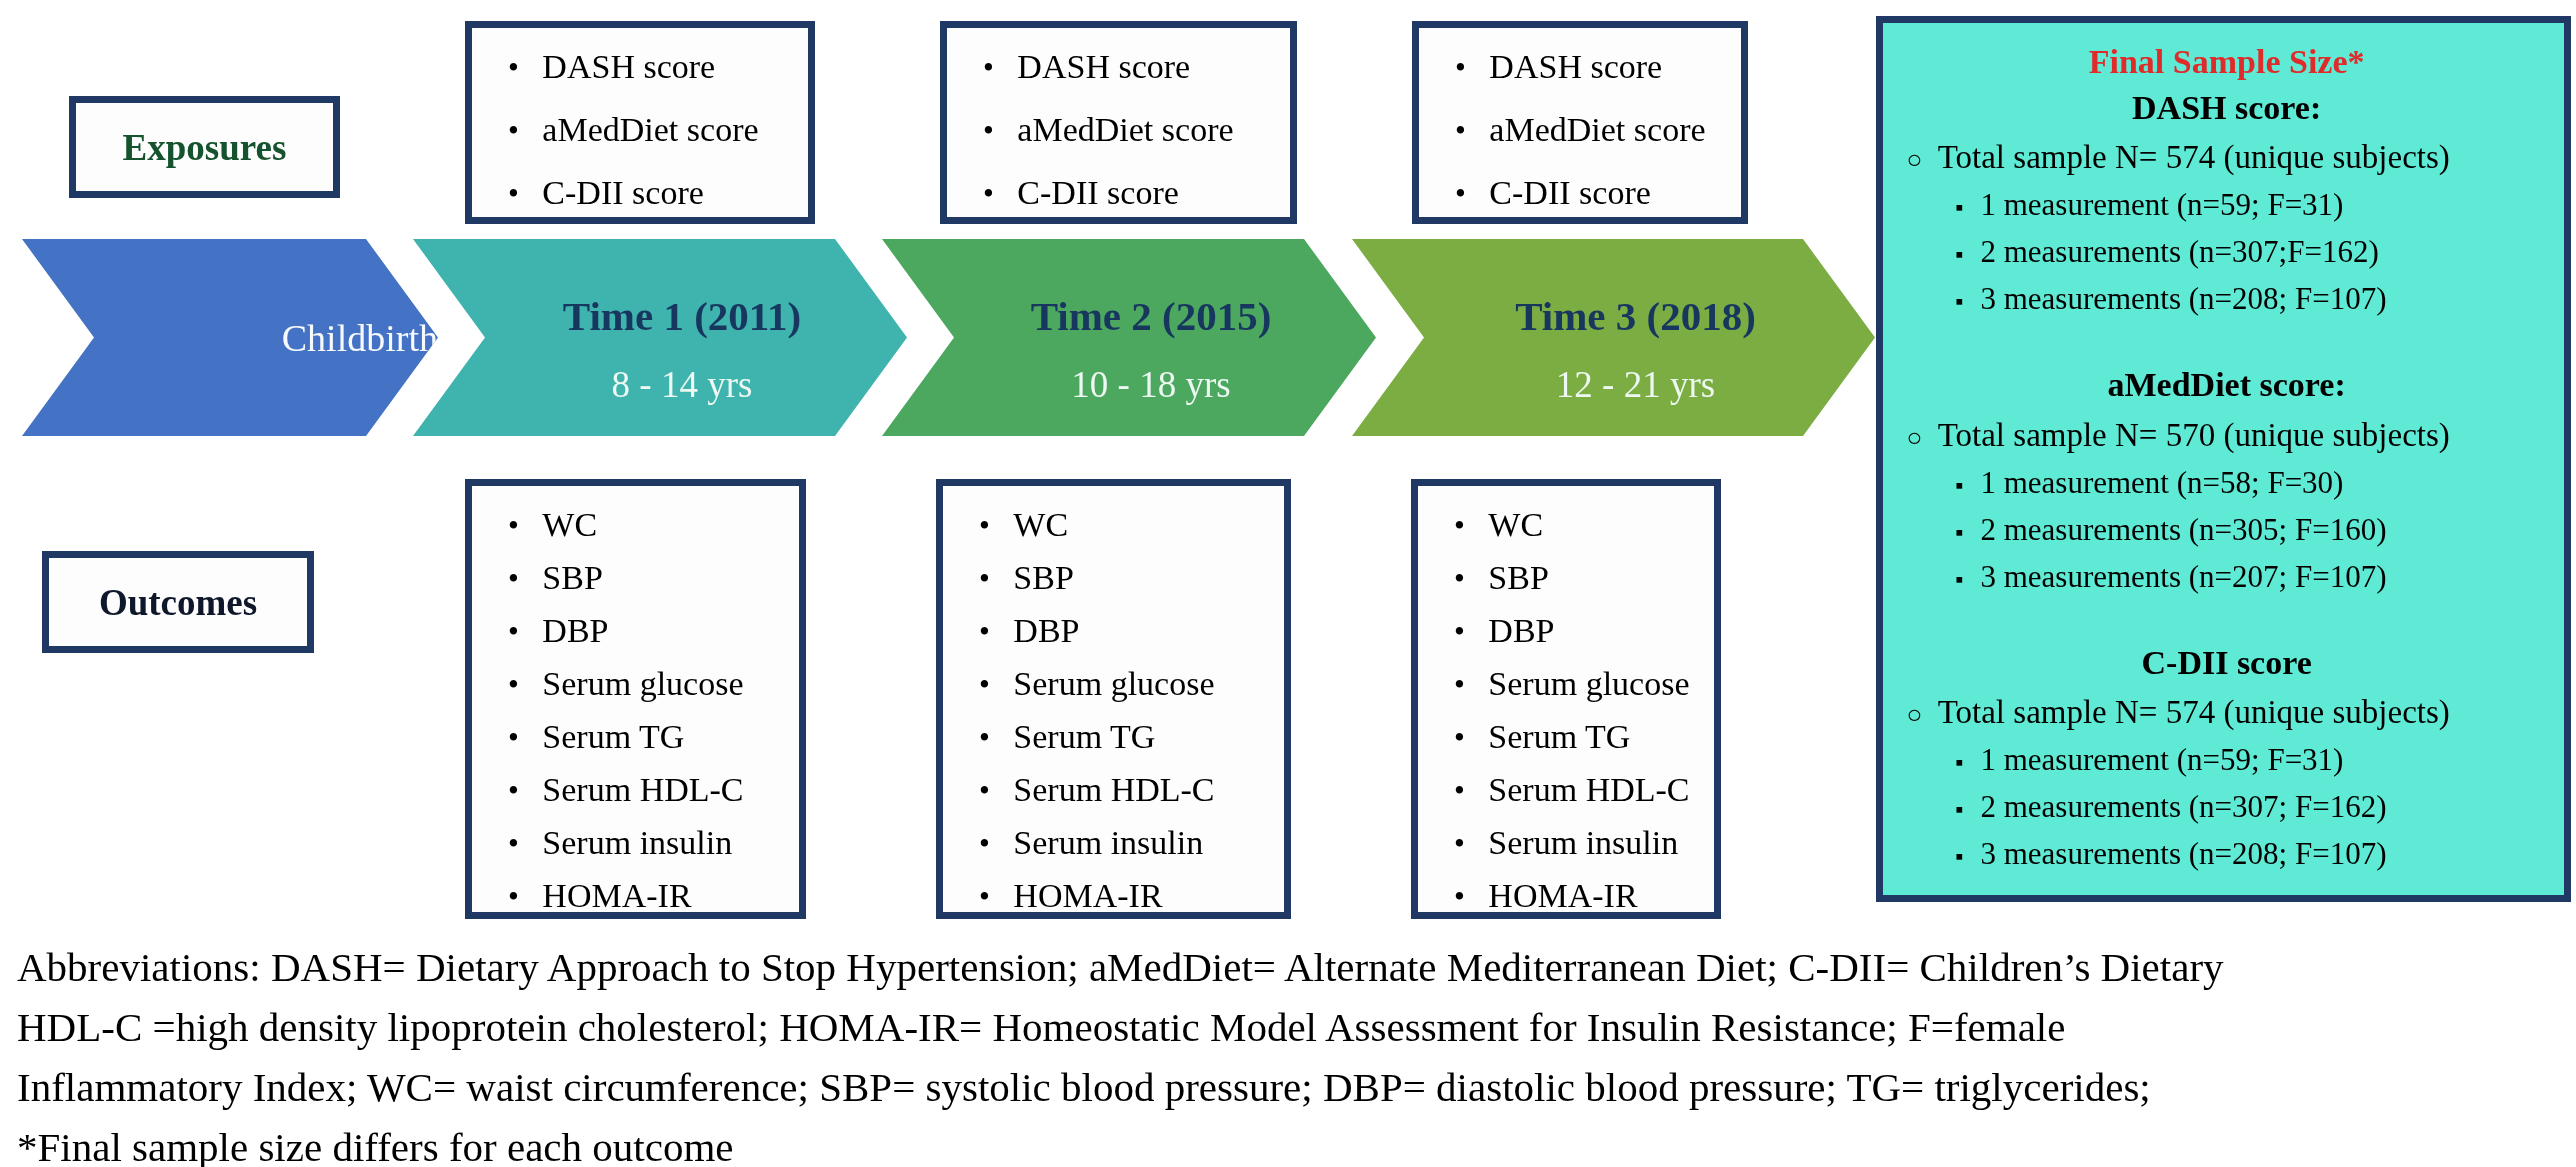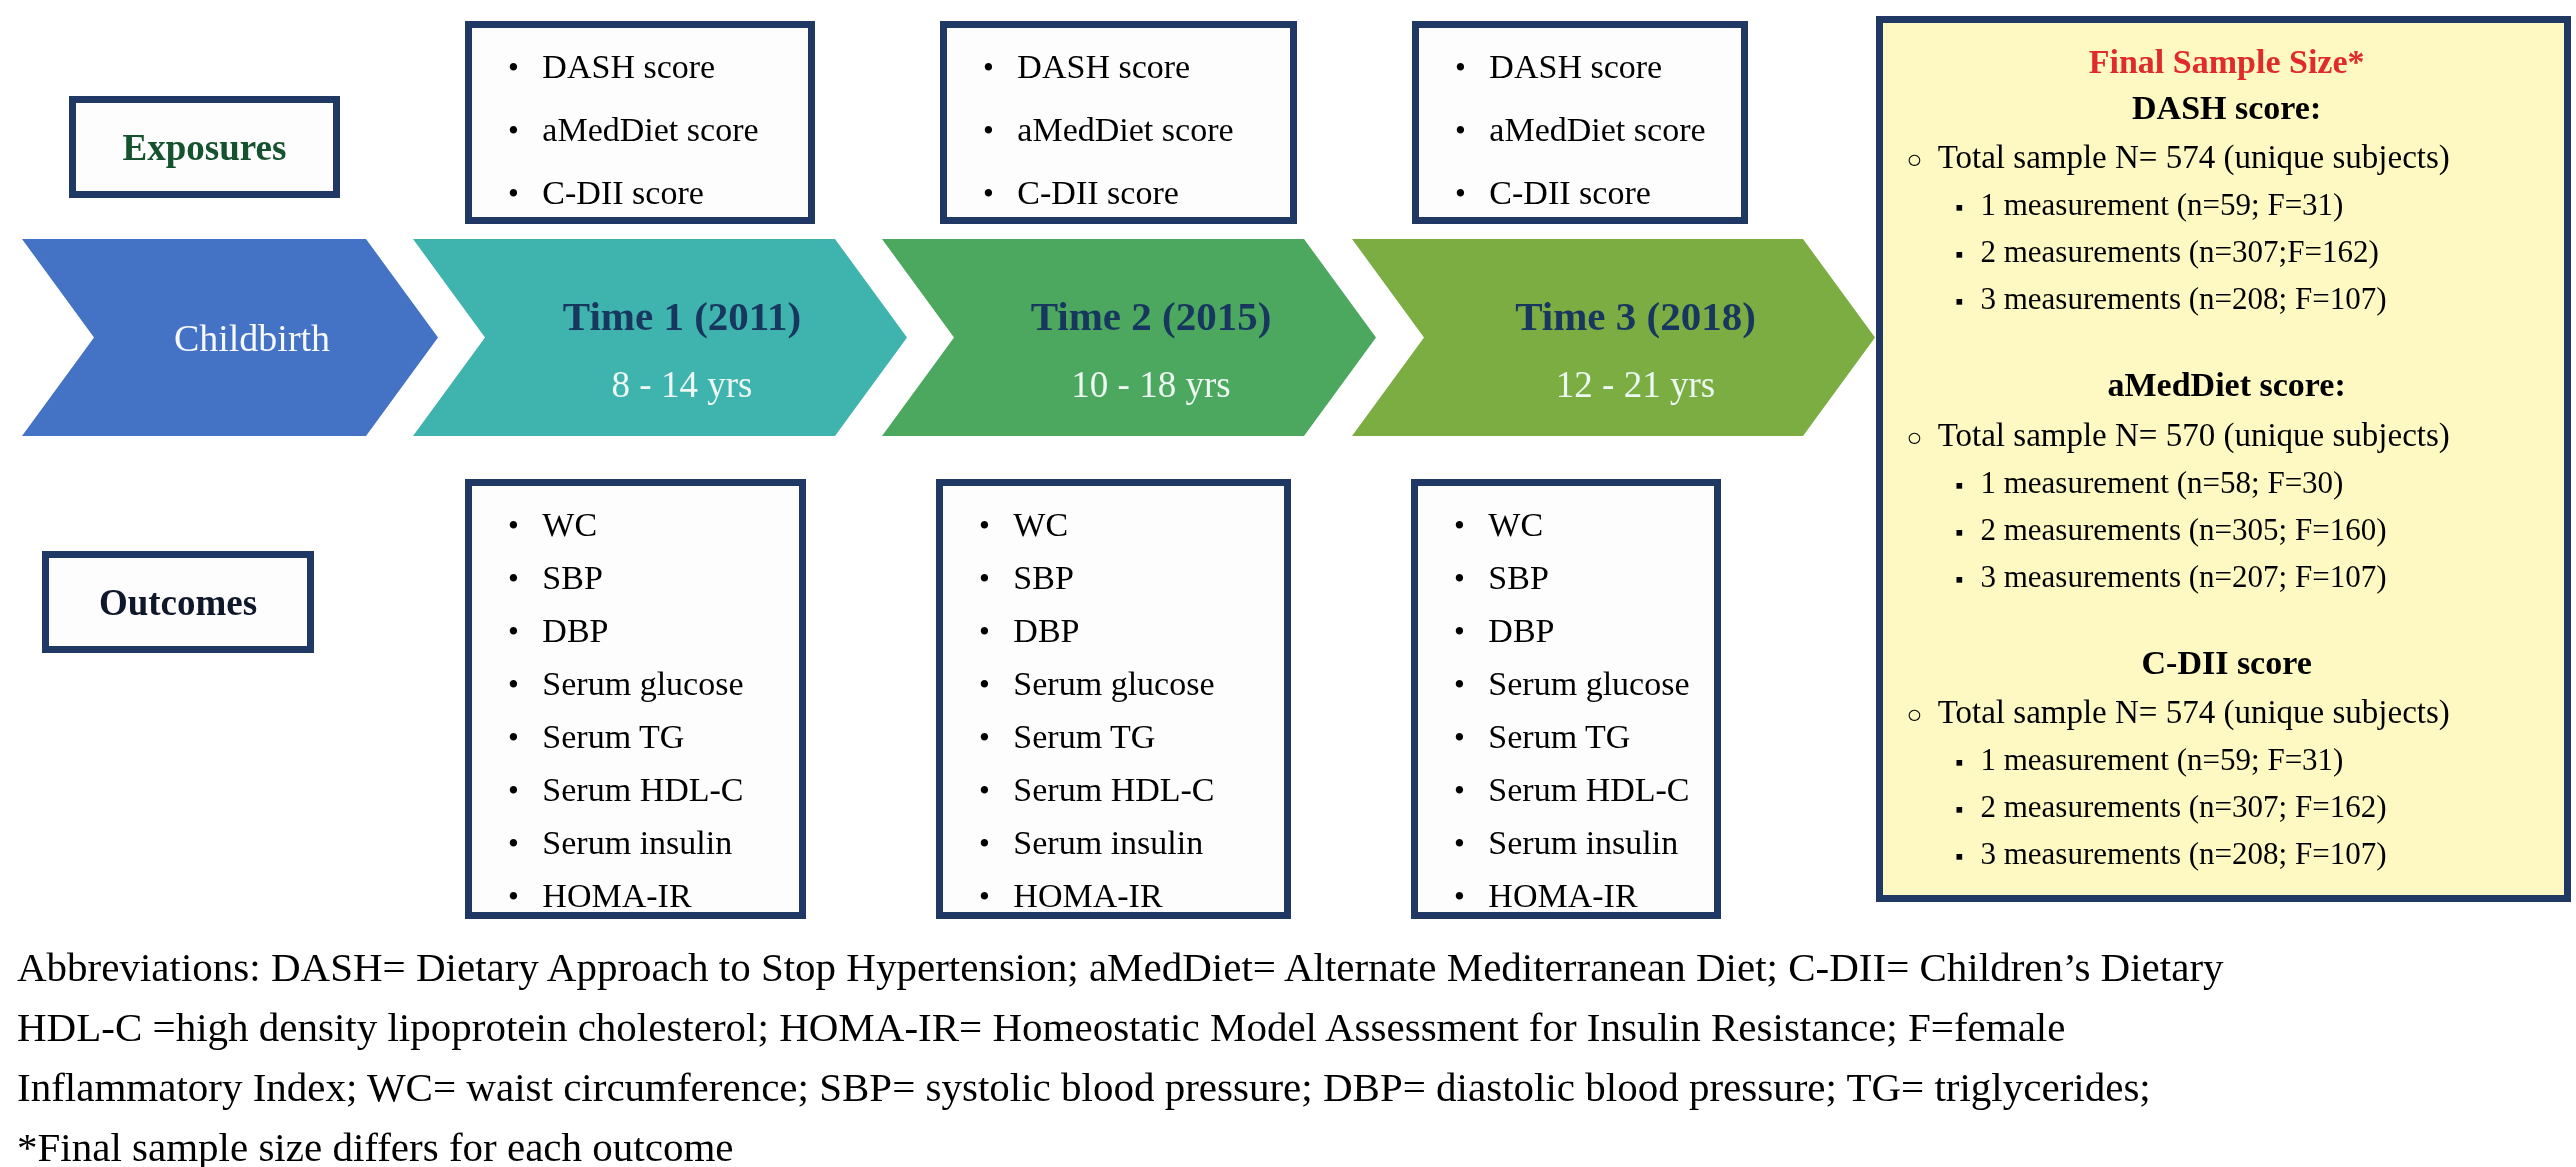--- a/index.html
+++ b/index.html
@@ -36,21 +36,21 @@
     clip-path: polygon(0 0, calc(100% - 72px) 0, 100% 50%, calc(100% - 72px) 100%, 0 100%, 72px 50%);
     display:flex; flex-direction:column; align-items:center; justify-content:center;
     text-align:center; padding-left:44px;
   }
   .chev-title { font-size:41px; font-weight:bold; color:#17375e; white-space:nowrap;margin-top:23px; }
   .chev-sub { font-size:37px; color:#edf8f2; margin-top:23.5px; white-space:nowrap; }
   .chev-plain { font-size:38px; color:#f7fafc; white-space:nowrap; }
 
   
   .final-box {
-    border:7.8px solid #1f3864; background:#fef9c3;
+    border:7.8px solid #1f3864; background:#5eead4;
     text-align:center; padding:20.3px 14px 0 20.3px;
   }
   .fs-title { font-size:34px; font-weight:bold; color:#e02b2b; }
   .fs-heading { font-size:34px; font-weight:bold; color:#000; margin-top:7.8px; }
   .fs-gap { margin-top:49px; }
   .fs-line {
     display:flex; align-items:baseline; text-align:left;
     font-size:33px; color:#000; margin-top:12.5px; white-space:nowrap;
   }
   .fs-circle { font-size:26px; margin:0 15.6px 0 3.1px; }
@@ -121,21 +121,21 @@
           <span class="blt">•</span>
           <span class="item-label">aMedDiet score</span>
         </li>
       <li>
           <span class="blt">•</span>
           <span class="item-label">C-DII score</span>
         </li>
     </ul>
   </div>
 
-  <div class="abs chevron" style="left: 22px; width: 416px; background-color: rgb(68, 114, 196);">
+  <div class="abs chevron" style="left: 22px; width: 416px; background-color: rgb(68, 114, 196); align-items: flex-end;">
     <span class="chev-plain">Childbirth</span>
   </div>
 
   <div class="abs chevron" style="left: 413px; width: 494px; background-color: rgb(63, 179, 174);">
     <span class="chev-title" style="color: rgb(23, 55, 94);">Time 1 (2011)</span>
     <span class="chev-sub">8 - 14 yrs</span>
   </div>
 
   <div class="abs chevron" style="left: 882px; width: 494px; background-color: rgb(76, 168, 95);">
     <span class="chev-title" style="color: rgb(23, 55, 94);">Time 2 (2015)</span>

